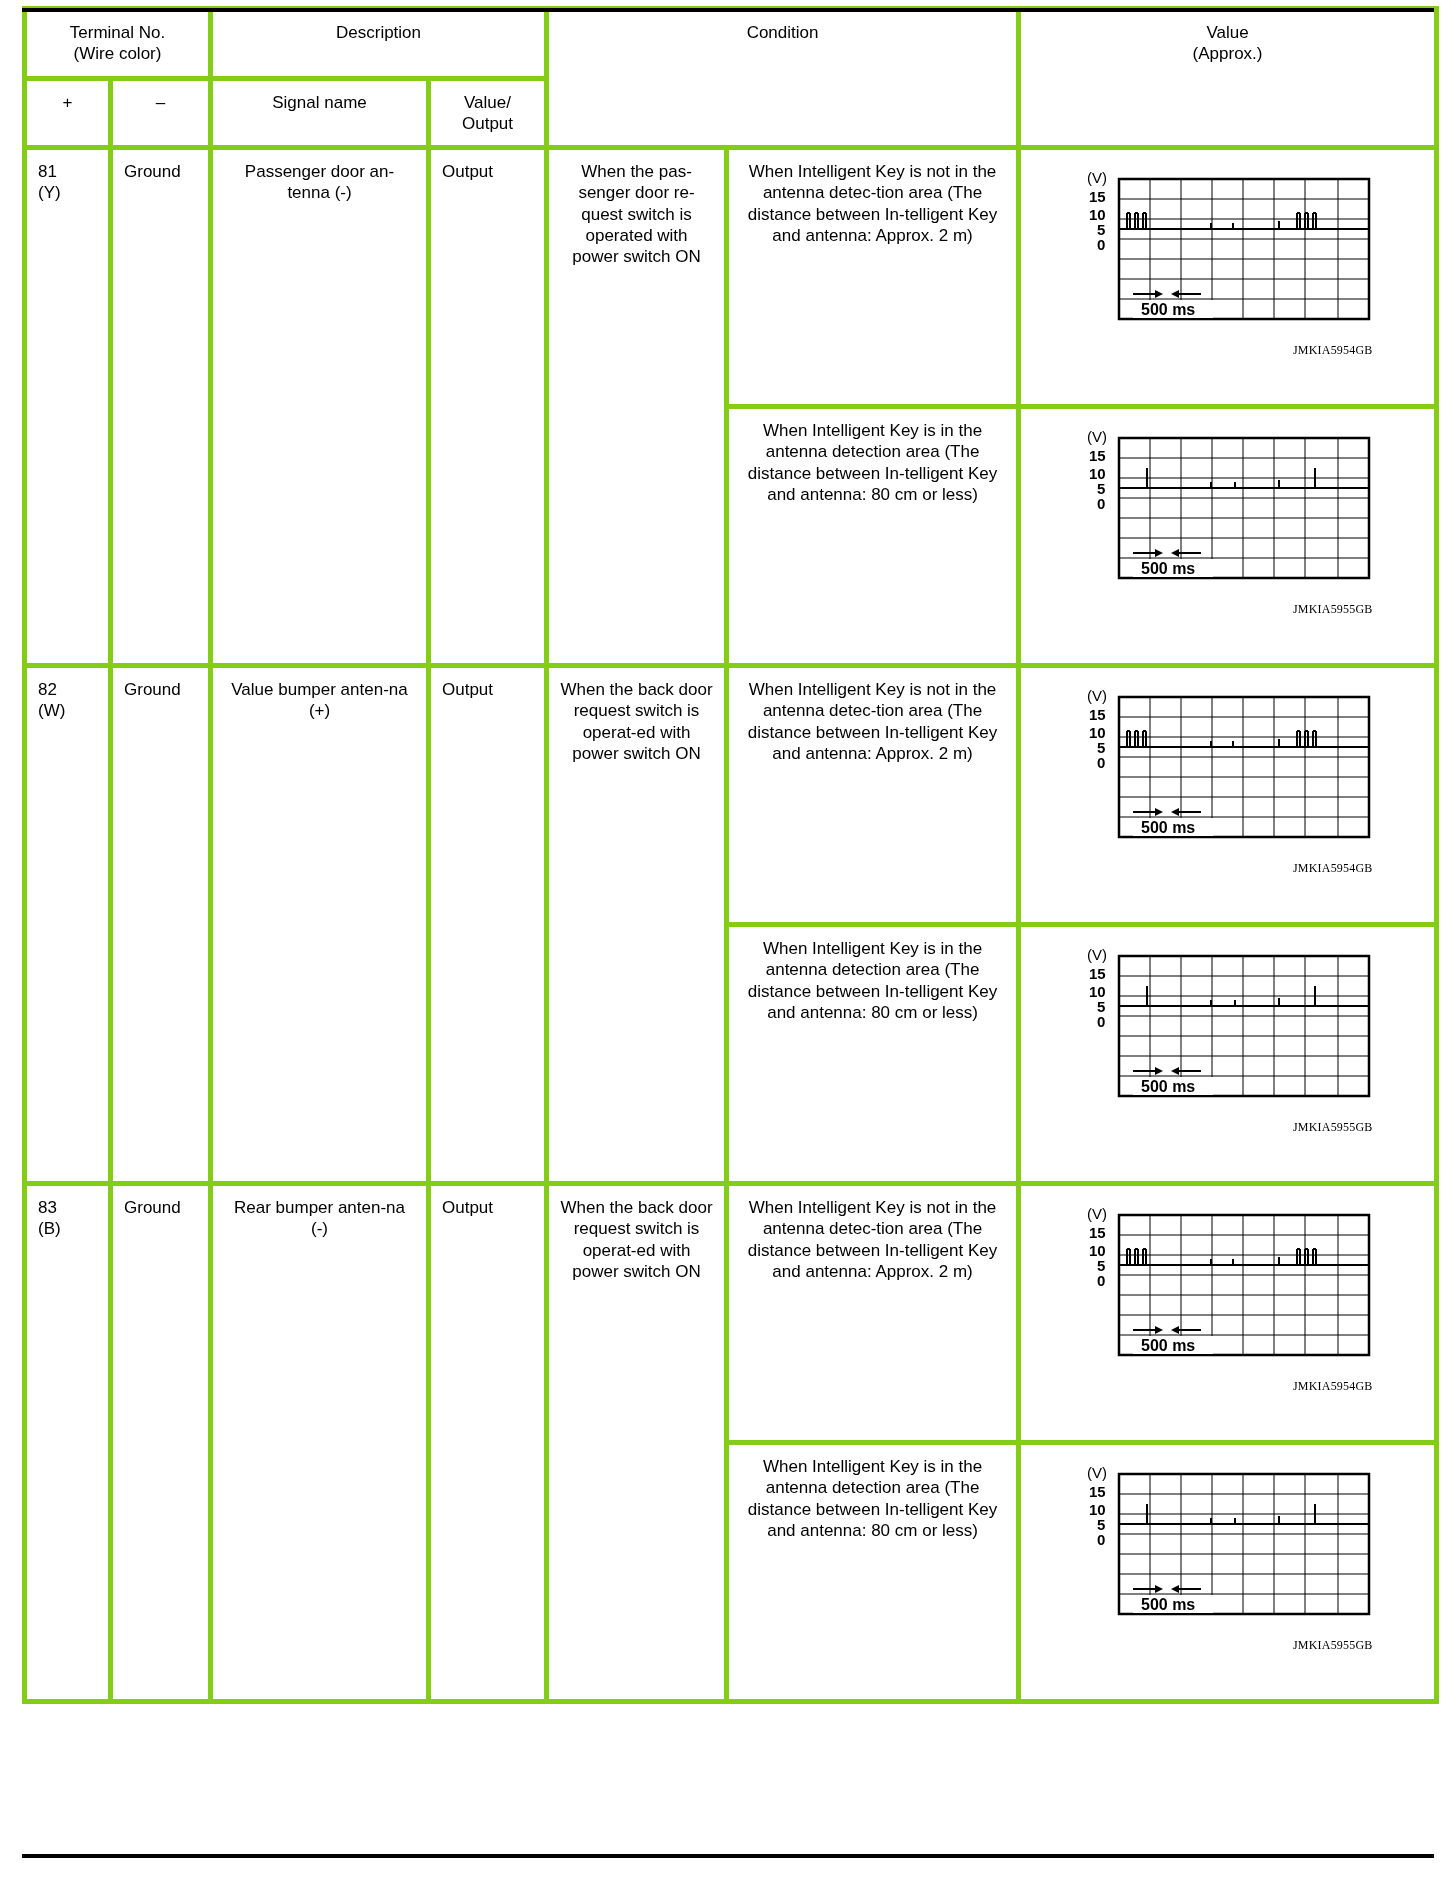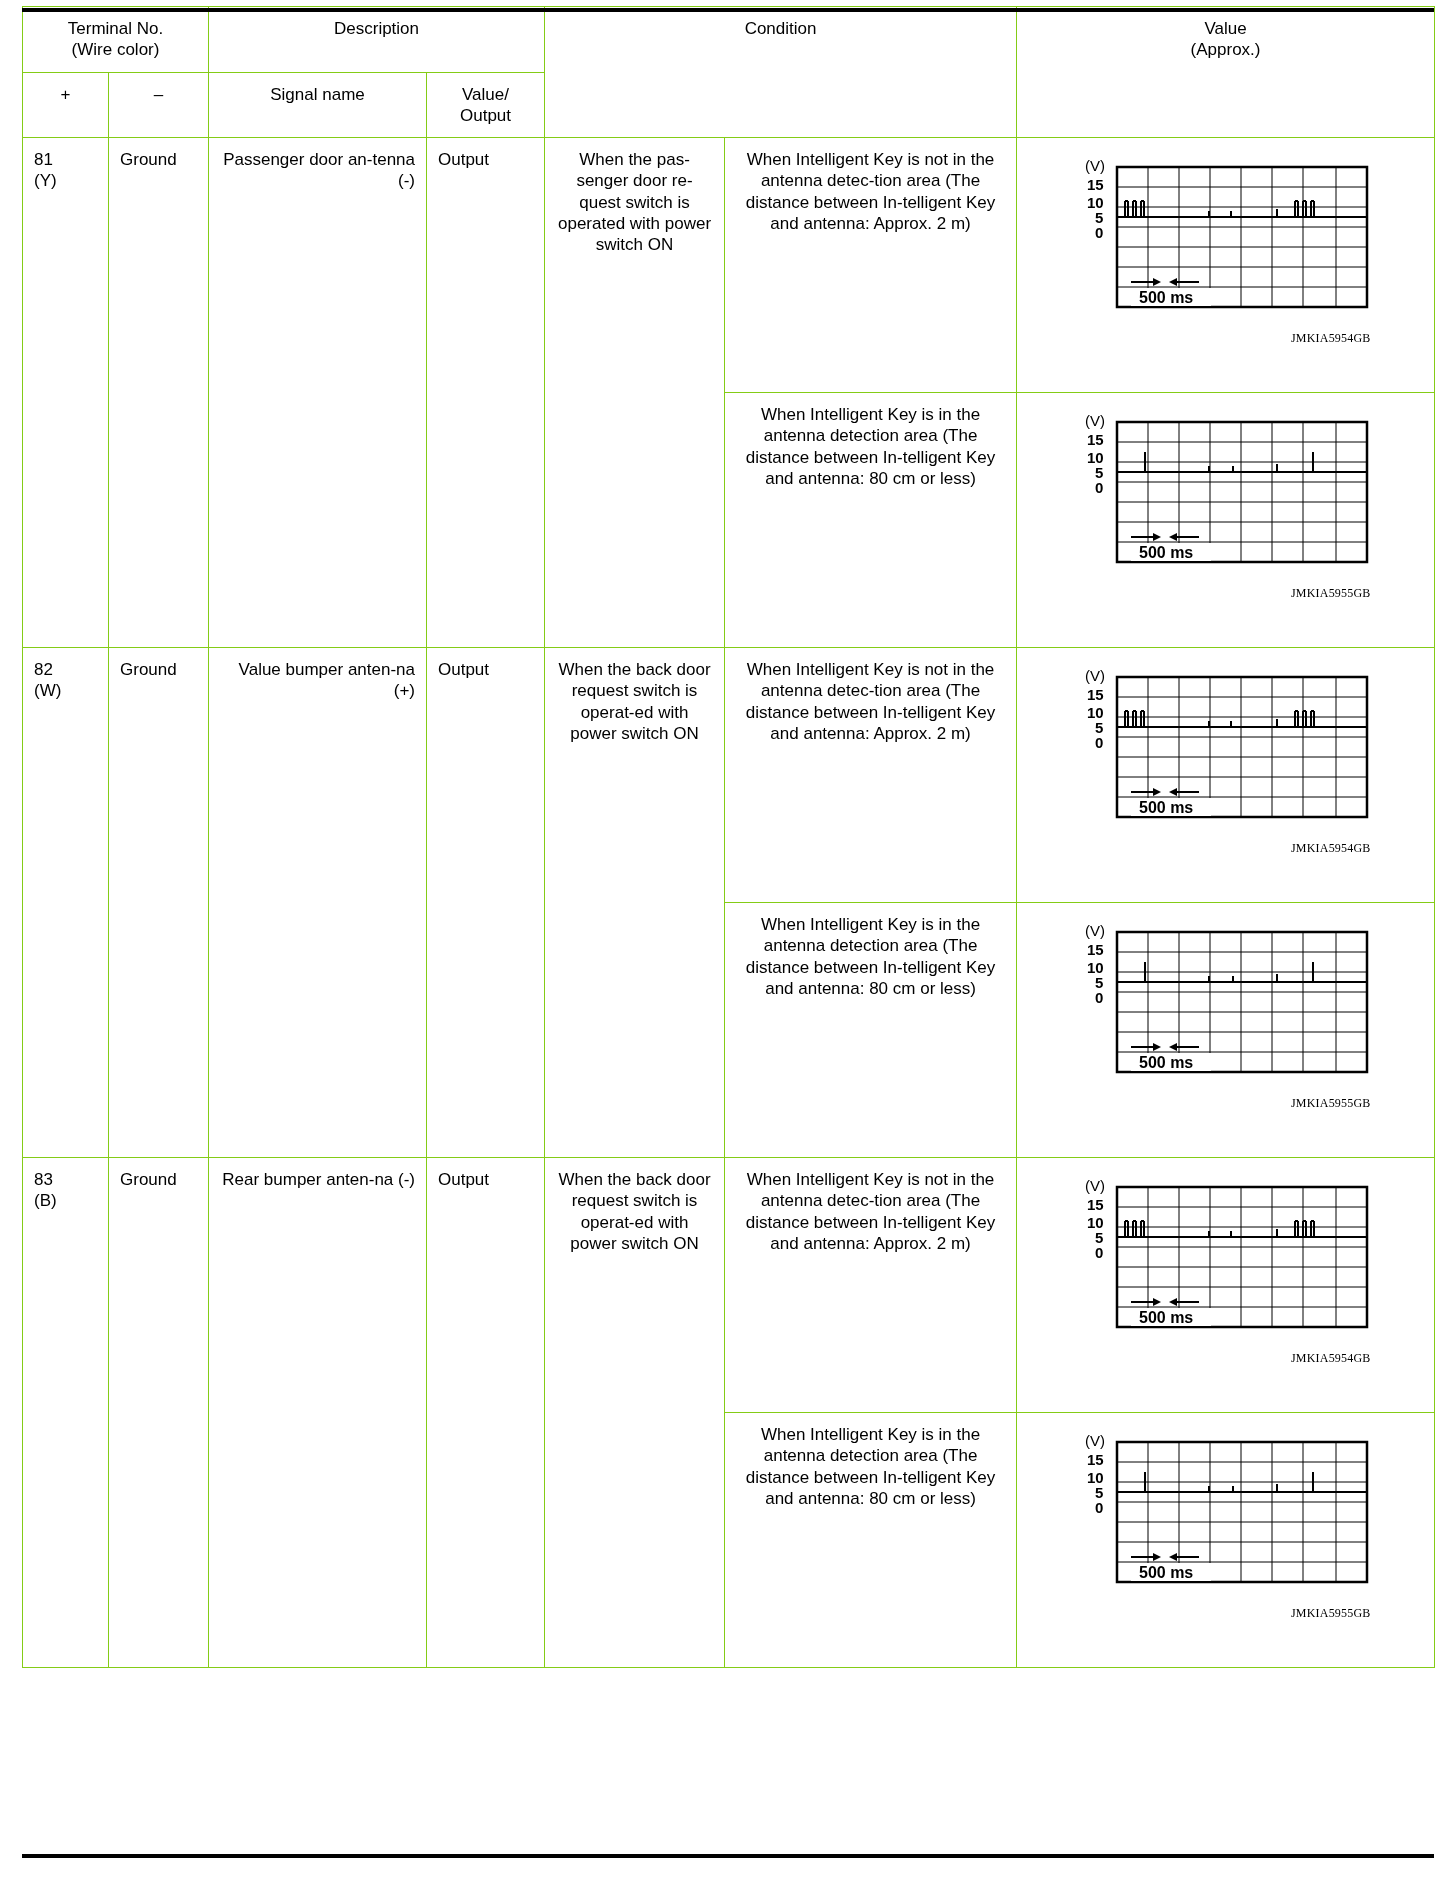--- a/index.html
+++ b/index.html
@@ -22,21 +22,21 @@
     padding: 0;
   }
   table.spec {
     border-collapse: collapse;
     table-layout: fixed;
     width: 1412px;
     margin-left: 22px;
     margin-top: 6px;
   }
   table.spec td, table.spec th {
-    border: 1px solid #84cc16;
+    border: 5px solid #84cc16;
     vertical-align: top;
     padding: 11px;
     font-weight: normal;
     font-size: 17px;
     line-height: 1.25;
   }
   
   .toprule {
     position: absolute;
     left: 22px;
@@ -70,21 +70,21 @@
     font-size: 18px;
     padding: 4px 2px;
   }
   .cell-cond {
     text-align: center;
     vertical-align: middle;
     font-size: 18px;
     padding: 6px 8px;
   }
   .cell-desc {
-    text-align: right;
+    text-align: center;
     vertical-align: middle;
     font-size: 18px;
     padding: 10px 8px;
   }
   .value-cell {
     text-align: center;
     vertical-align: middle;
     padding: 10px 6px 6px 6px;
   }
 

